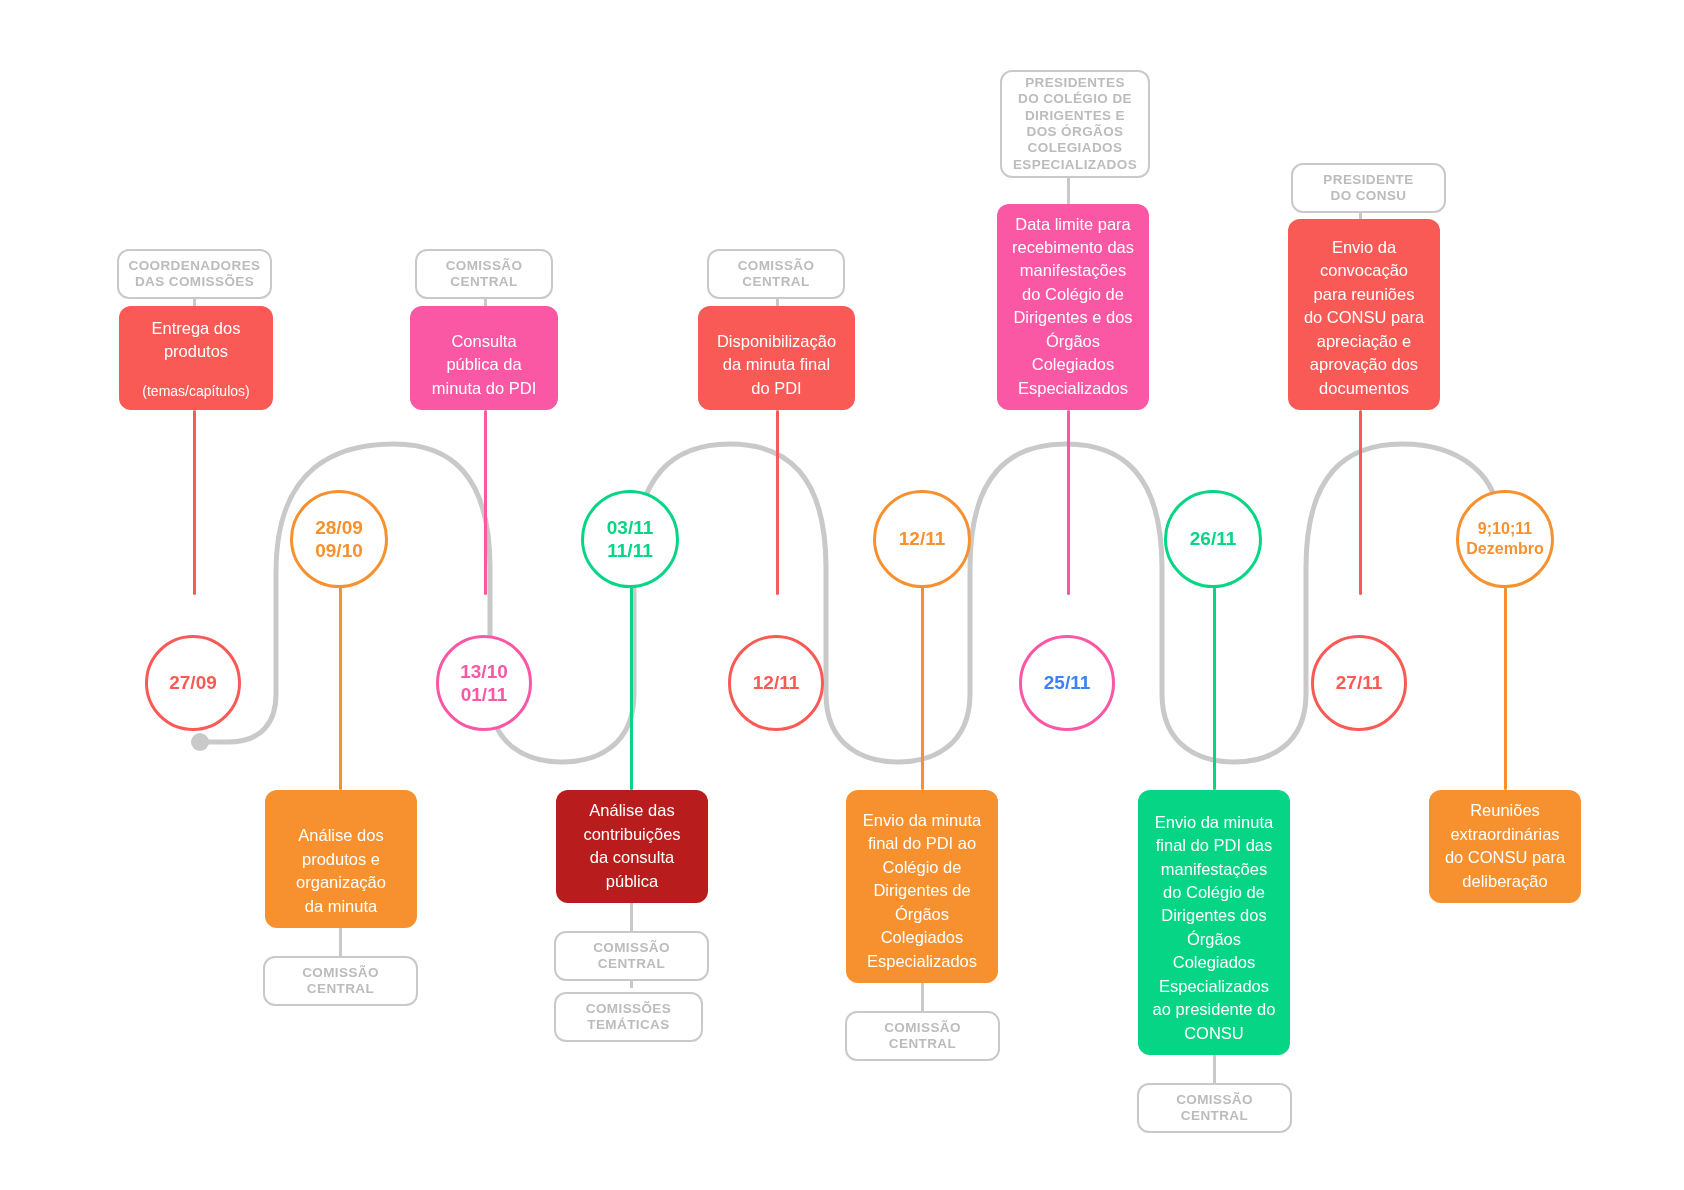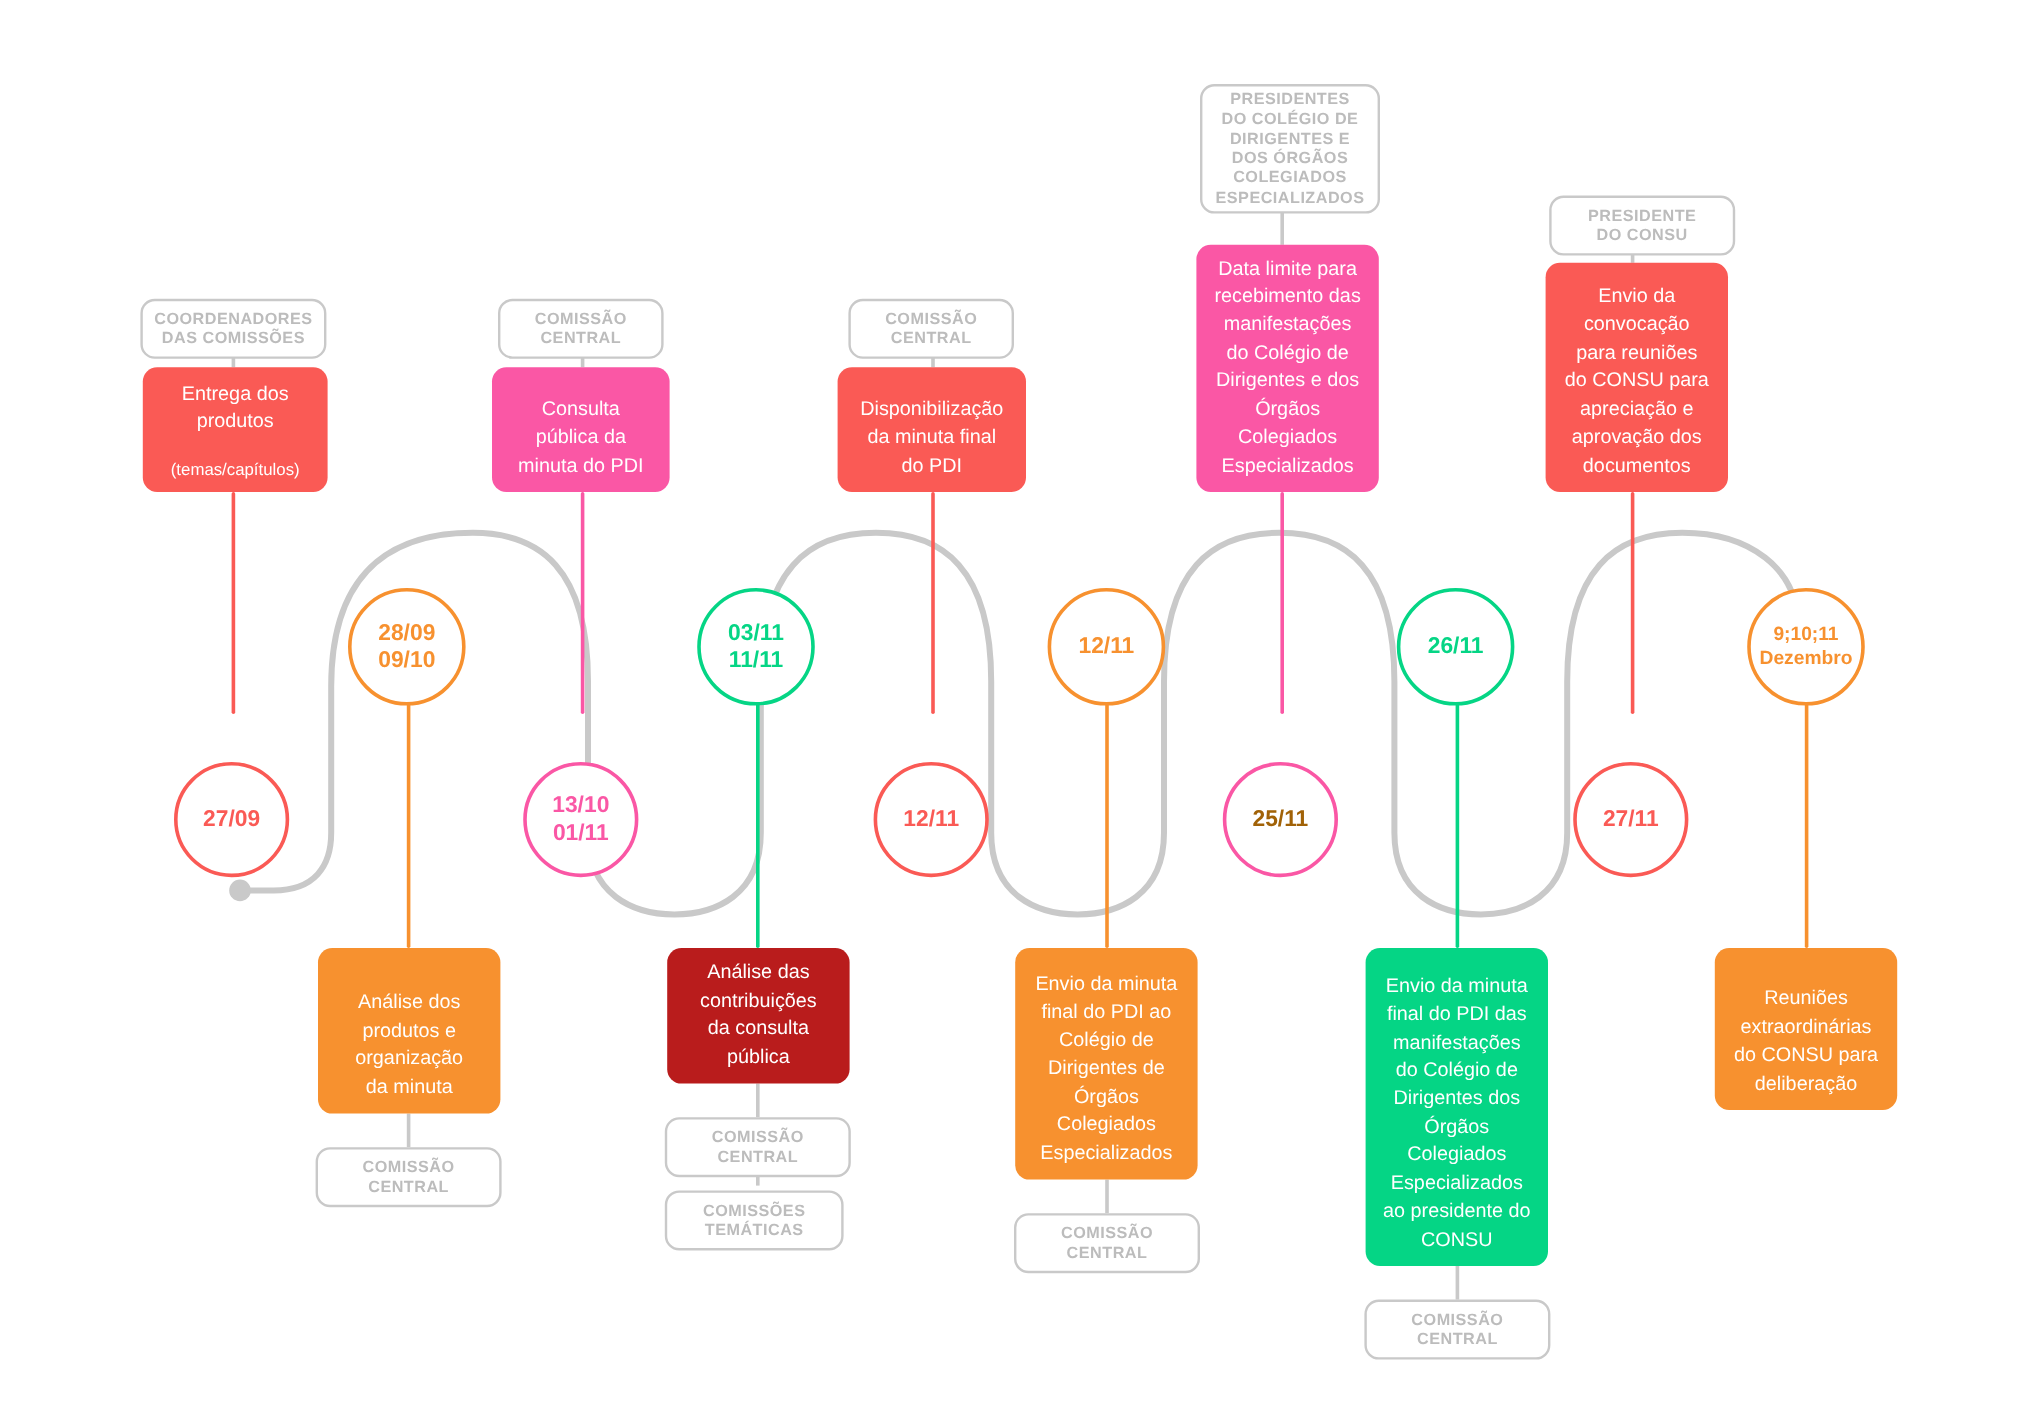--- a/index.html
+++ b/index.html
@@ -217,21 +217,21 @@
 11/11</div>
   <div class="date-circle" style="left:873px; top:490px; width:98px; height:98px; border-color:#F7912F; color:#F7912F;">12/11</div>
   <div class="date-circle" style="left:1164px; top:490px; width:98px; height:98px; border-color:#05D585; color:#05D585;">26/11</div>
   <div class="date-circle small-text" style="left:1456px; top:490px; width:98px; height:98px; border-color:#F7912F; color:#F7912F;">9;10;11
 Dezembro</div>
 
   <div class="date-circle" style="left:145px; top:635px; width:96px; height:96px; border-color:#FA5A55; color:#FA5A55;">27/09</div>
   <div class="date-circle" style="left:436px; top:635px; width:96px; height:96px; border-color:#FA57A5; color:#FA57A5;">13/10
 01/11</div>
   <div class="date-circle" style="left:728px; top:635px; width:96px; height:96px; border-color:#FA5A55; color:#FA5A55;">12/11</div>
-  <div class="date-circle" style="left:1019px; top:635px; width:96px; height:96px; border-color:#FA57A5; color:#a16207;">25/11</div>
+  <div class="date-circle" style="left:1019px; top:635px; width:96px; height:96px; border-color:#FA57A5; color:#3b82f6;">25/11</div>
   <div class="date-circle" style="left:1311px; top:635px; width:96px; height:96px; border-color:#FA5A55; color:#FA5A55;">27/11</div>
 
   <div class="card" style="left:265px; top:790px; width:152px; height:138px; background:#F7912F;">
     <span>Análise dos
 produtos e
 organização
 da minuta</span>
   </div>
 
   <div class="card" style="left:556px; top:790px; width:152px; height:113px; background:#b91c1c;">
@@ -257,21 +257,21 @@
 manifestações
 do Colégio de
 Dirigentes dos
 Órgãos
 Colegiados
 Especializados
 ao presidente do
 CONSU</span>
   </div>
 
-  <div class="card" style="left:1429px; top:790px; width:152px; height:135px; background:#F7912F;">
+  <div class="card" style="left:1429px; top:790px; width:152px; height:113px; background:#F7912F;">
     <span>Reuniões
 extraordinárias
 do CONSU para
 deliberação</span>
   </div>
 
   <div class="role-chip" style="left:263px; top:956px; width:155px; height:50px;">COMISSÃO
 CENTRAL</div>
   <div class="role-chip" style="left:554px; top:931px; width:155px; height:50px;">COMISSÃO
 CENTRAL</div>

